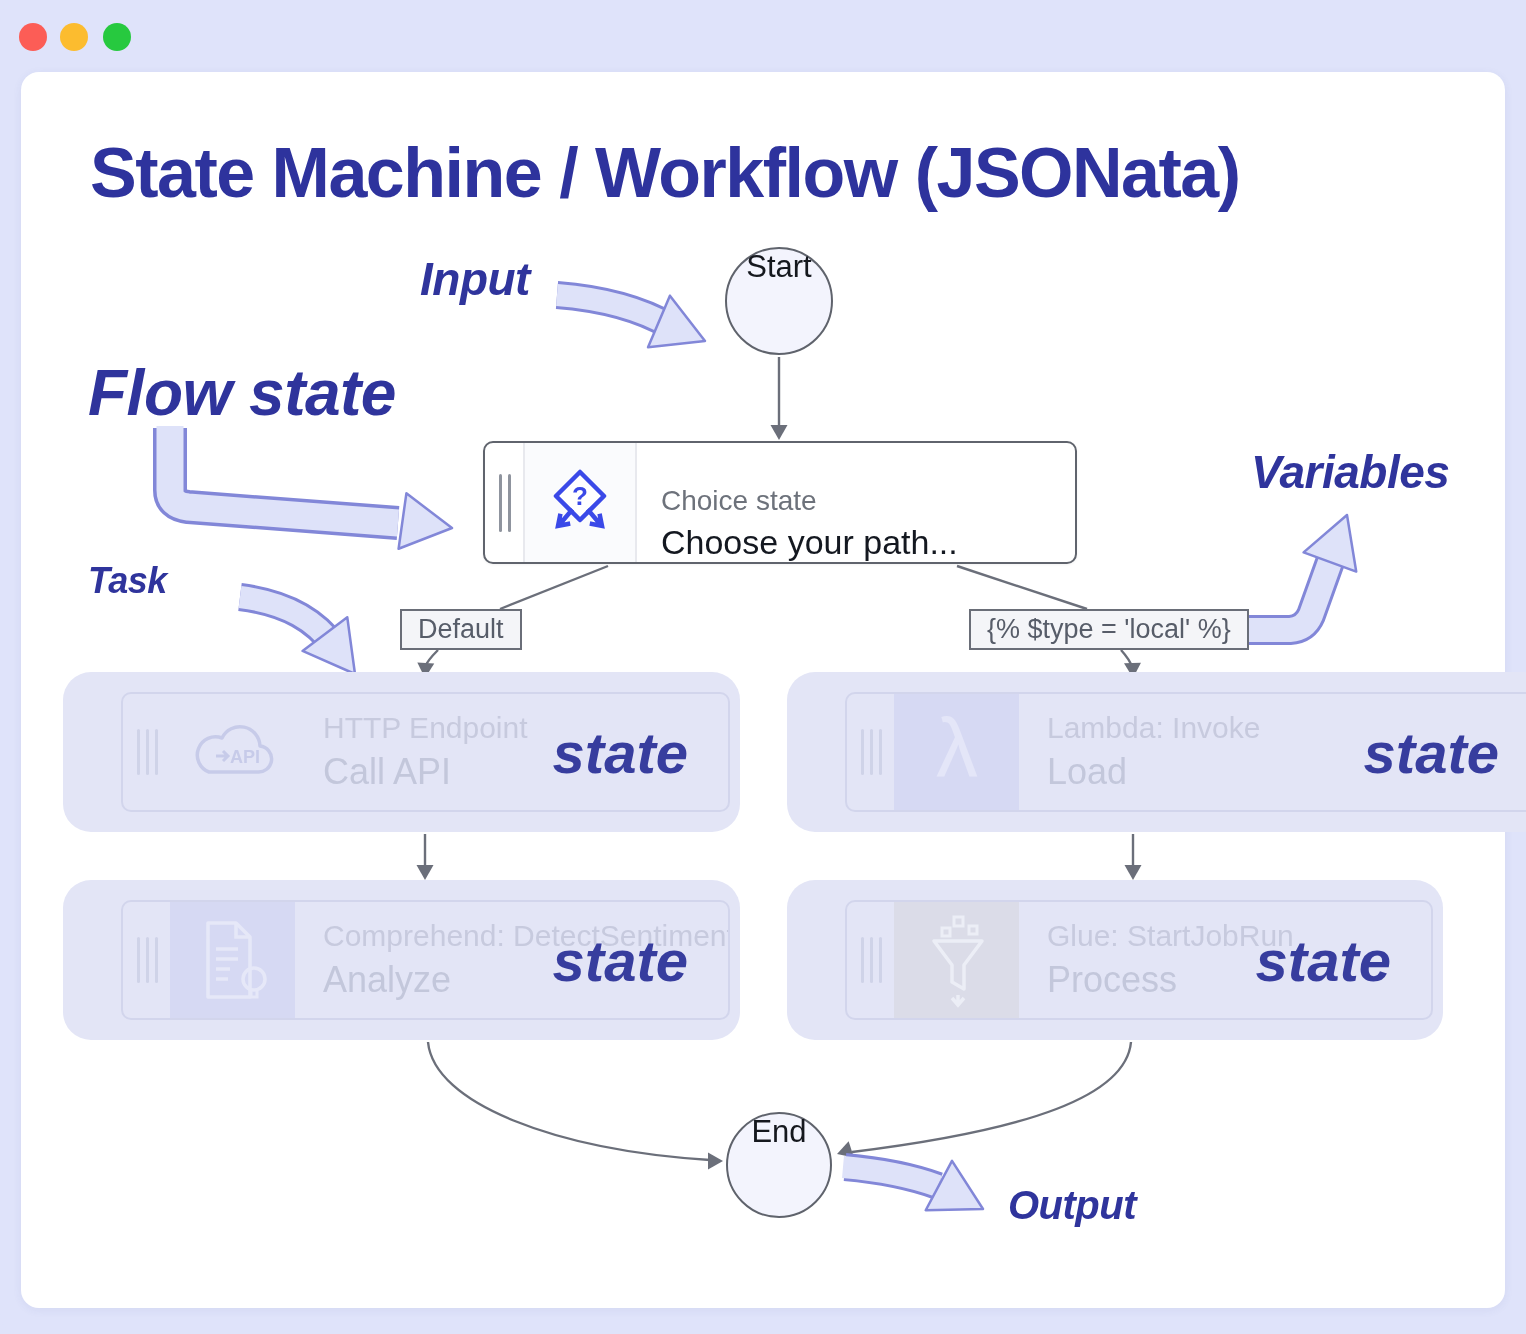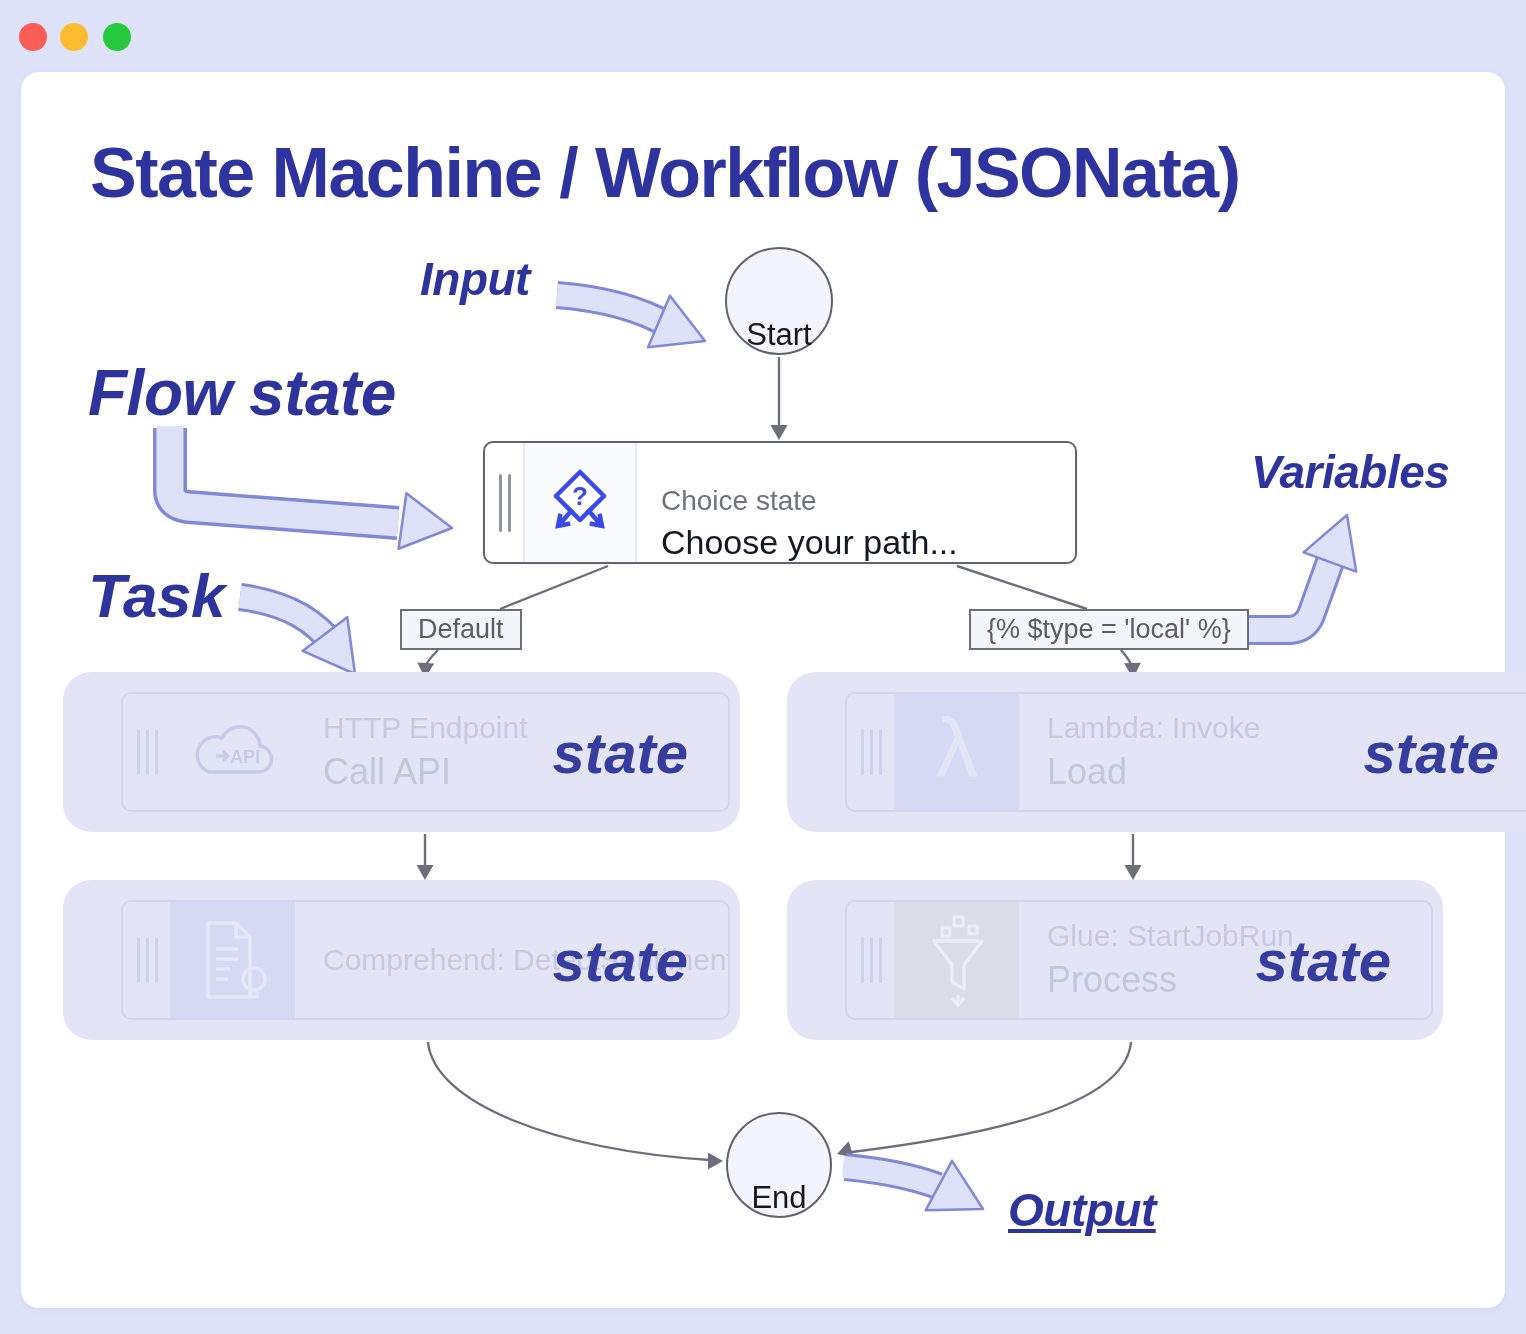--- a/index.html
+++ b/index.html
@@ -12,21 +12,21 @@
   .dot.green{left:103px;background:#27c93f;}
   .card{position:absolute;left:21px;top:72px;width:1484px;height:1236px;background:#ffffff;border-radius:18px;box-shadow:0 2px 10px rgba(60,70,140,0.07);}
   .title{position:absolute;left:90px;top:133px;font-size:70px;font-weight:800;letter-spacing:-1.5px;color:#2e339d;z-index:3;}
   .overlay{position:absolute;left:0;top:0;z-index:1;pointer-events:none;}
   .edge{stroke:#6b6f7a;stroke-width:2.4;fill:none;}
   .edge-head{fill:#6b6f7a;stroke:none;}
   .ba-border{stroke:#8287d8;fill:none;stroke-linecap:butt;stroke-linejoin:round;}
   .ba-fill{stroke:#dee2f9;fill:none;stroke-linecap:butt;stroke-linejoin:round;}
   .ba-head{fill:#dee2f9;stroke:#8287d8;stroke-width:2.5;stroke-linejoin:round;}
   .ann{position:absolute;font-style:italic;font-weight:800;color:#2f349c;letter-spacing:-0.5px;z-index:3;white-space:nowrap;}
-  .circle-node{position:absolute;background:#f3f4fd;border:2.5px solid #5f636c;border-radius:50%;display:flex;align-items:flex-end;justify-content:center;font-size:31px;color:#15181e;z-index:2;}
+  .circle-node{position:absolute;background:#f3f4fd;border:2.5px solid #5f636c;border-radius:50%;display:flex;align-items:flex-start;justify-content:center;font-size:31px;color:#15181e;z-index:2;}
   .choice-node{position:absolute;left:483px;top:441px;width:594px;height:123px;background:#ffffff;border:2.5px solid #60646d;border-radius:10px;display:flex;align-items:center;z-index:2;box-shadow:0 1px 3px rgba(0,0,0,0.05);}
   .handle{display:flex;gap:6px;margin-left:14px;}
   .handle i{display:block;width:3px;border-radius:2px;}
   .choice-node .handle i{height:58px;background:#8f949e;}
   .choice-icon-cell{width:114px;align-self:stretch;margin-left:12px;background:#fafbfd;border-left:2px solid #e8e9ee;border-right:2px solid #e8e9ee;display:flex;align-items:center;justify-content:center;}
   .choice-texts{margin-left:24px;display:flex;flex-direction:column;}
   .choice-type{font-size:28px;color:#6d727b;margin-top:41px;}
   .choice-name{font-size:34px;color:#141820;margin-top:6px;font-weight:500;}
   .badge{position:absolute;height:41px;background:#f4f5f8;border:2.5px solid #6a6e78;color:#575d69;font-size:27px;display:flex;align-items:center;padding:0 16px;z-index:2;white-space:nowrap;}
   .task-card{position:absolute;height:160px;background:#e3e5f6;border-radius:28px;z-index:2;}
@@ -108,23 +108,23 @@
     </g>
     <g>
       <path class="ba-border" style="stroke-width:28" d="M845 1167 Q900 1172 938 1186"></path>
       <path class="ba-fill" style="stroke-width:22" d="M843 1167 Q900 1172 938 1186"></path>
       <polygon class="ba-head" points="0,0 -50,-28 -50,28" transform="translate(983,1209) rotate(28)"></polygon>
     </g>
   </svg>
 
   <div class="ann" style="left:420px;top:252px;font-size:46px;">Input</div>
   <div class="ann" style="left:88px;top:356px;font-size:64px;">Flow state</div>
-  <div class="ann" style="left:88px;top:560px;font-size:62px;">Task</div>
+  <div class="ann" style="left:88px;top:560px;font-size:36px;">Task</div>
   <div class="ann" style="left:1251px;top:445px;font-size:46px;">Variables</div>
-  <div class="ann" style="left:1008px;top:1183px;font-size:46px;text-decoration:underline;">Output</div>
+  <div class="ann" style="left:1008px;top:1183px;font-size:40px;">Output</div>
 
   <div class="circle-node" style="left:725px;top:247px;width:108px;height:108px;">
     <span>Start</span>
   </div>
 
   <div class="choice-node">
     <span class="handle">
         <i></i>
         <i></i>
       </span>
@@ -198,20 +198,21 @@
         <svg width="110" height="110" viewBox="0 0 110 110">
           <path d="M30 18 h28 l14 14 v60 h-42 z" fill="none" stroke="#e6e8f8" stroke-width="3.5" stroke-linejoin="round"></path>
           <path d="M58 18 v14 h14" fill="none" stroke="#e6e8f8" stroke-width="3.5"></path>
           <path d="M38 44 h22 M38 54 h22 M38 64 h14 M38 74 h12" stroke="#e6e8f8" stroke-width="3.5"></path>
           <circle cx="76" cy="74" r="11" fill="none" stroke="#e6e8f8" stroke-width="3.5"></circle>
           <path d="M73 86 v6 h6 v-6" fill="none" stroke="#e6e8f8" stroke-width="3"></path>
         </svg>
       </span>
       <span class="t-texts">
         <span class="t-service">Comprehend: DetectSentiment</span>
+        <span class="t-name">Analyze</span>
       </span>
     </div>
     <span class="state-label">state</span>
   </div>
 
   <div class="task-card" style="left:787px;top:880px;width:656px;">
     <div class="tile">
       <span class="handle">
           <i></i>
           <i></i>

